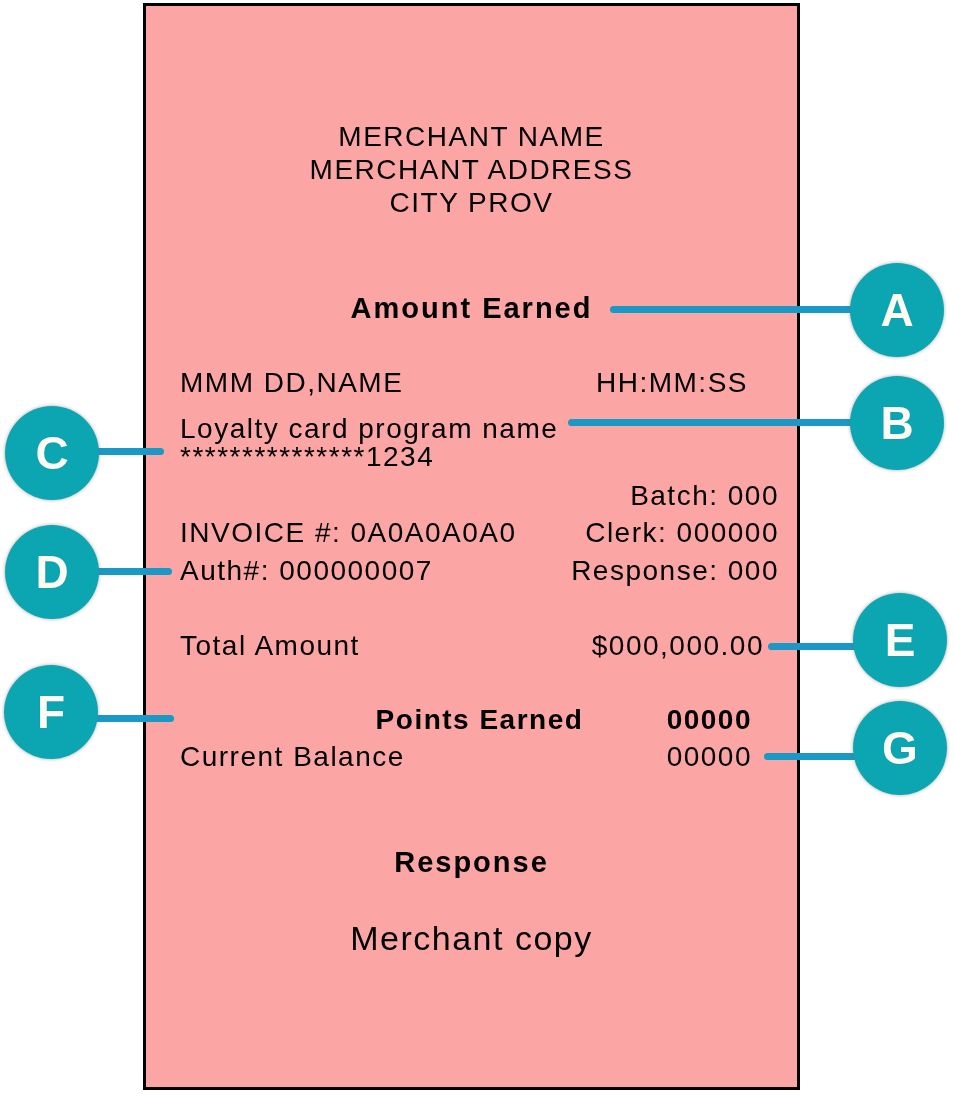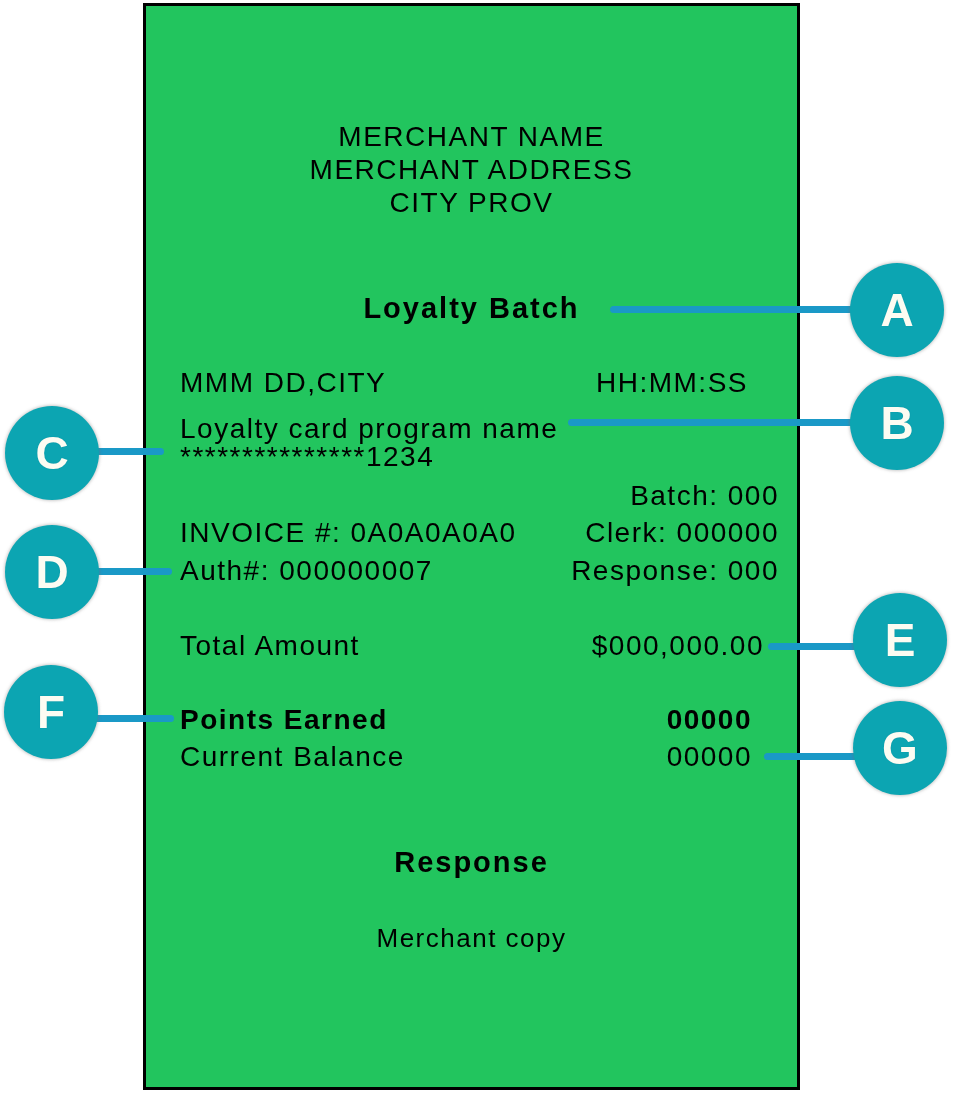--- a/index.html
+++ b/index.html
@@ -17,21 +17,21 @@
   }
   
   .receipt {
     position: absolute;
     left: 143px;
     top: 3px;
     width: 657px;
     height: 1087px;
     box-sizing: border-box;
     border: 3px solid var(--receipt-border, #000000);
-    background: #22c55e;
+    background: #fca5a5;
     color: #000000;
   }
   .row {
     position: absolute;
     left: 34px;
     right: 18px;
     height: 38px;
     line-height: 38px;
     font-size: 28px;
     letter-spacing: 1.5px;
@@ -39,26 +39,26 @@
   }
   .row.center {
     left: 0;
     right: 0;
     text-align: center;
   }
   .row .rval {
     position: absolute;
     top: 0;
   }
-  .bold { font-weight: bold; }
+  .bold { font-weight: bold; text-align: center; }
   .title-row {
     font-size: 29px;
     letter-spacing: 2px;
   }
-  .copy-row { font-size: 26px; }
+  .copy-row { font-size: 34px; }
   
   .ln {
     position: absolute;
     height: 7px;
     border-radius: 4px;
     background: var(--leader-line, #1A99C7);
     z-index: 3;
   }
   .ln-a { left: 610px; top: 306px; width: 248px; }
   .ln-b { left: 568px; top: 419px; width: 290px; }
@@ -99,24 +99,24 @@
 <body>
 
 <div class="canvas">
 
   <div class="receipt">
 
     <div class="row center" style="top:112px">MERCHANT NAME</div>
     <div class="row center" style="top:178px">CITY PROV</div>
     <div class="row center" style="top:145px">MERCHANT ADDRESS</div>
 
-    <div class="row center bold title-row" style="top:283px">Loyalty Batch</div>
+    <div class="row center bold title-row" style="top:283px">Amount Earned</div>
 
     <div class="row" style="top:358px">
-      <span>MMM DD,CITY</span>
+      <span>MMM DD,NAME</span>
       <span class="rval" style="right:31px">HH:MM:SS</span>
     </div>
 
     <div class="row" style="top:404px">Loyalty card program name</div>
 
     <div class="row" style="top:432px">***************1234</div>
 
     <div class="row" style="top:471px">
       <span class="rval" style="right:0px">Batch: 000</span>
     </div>

